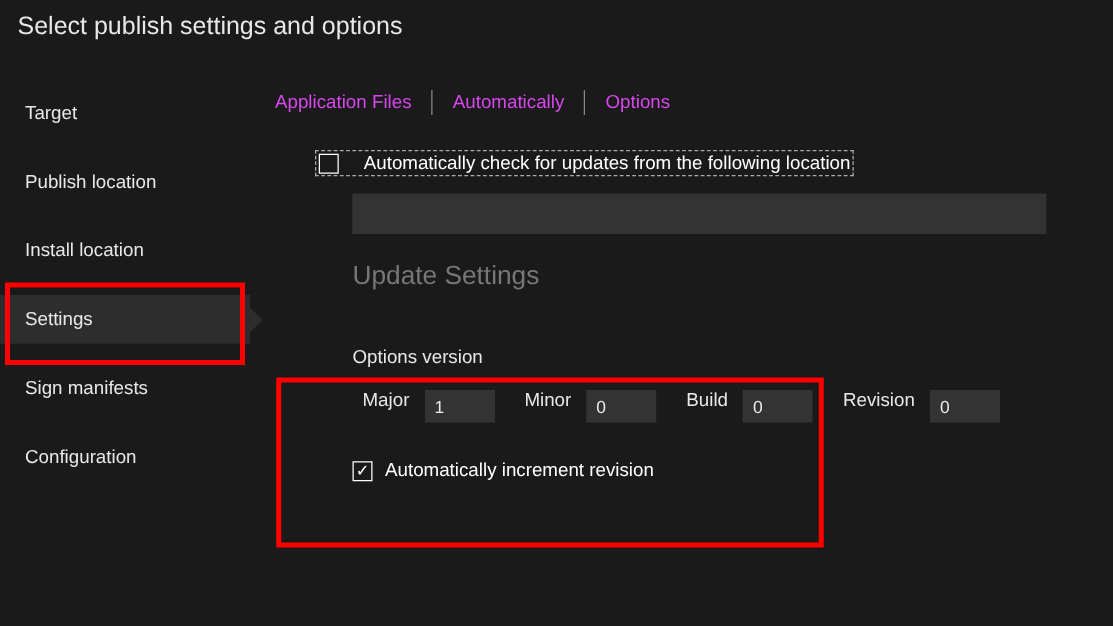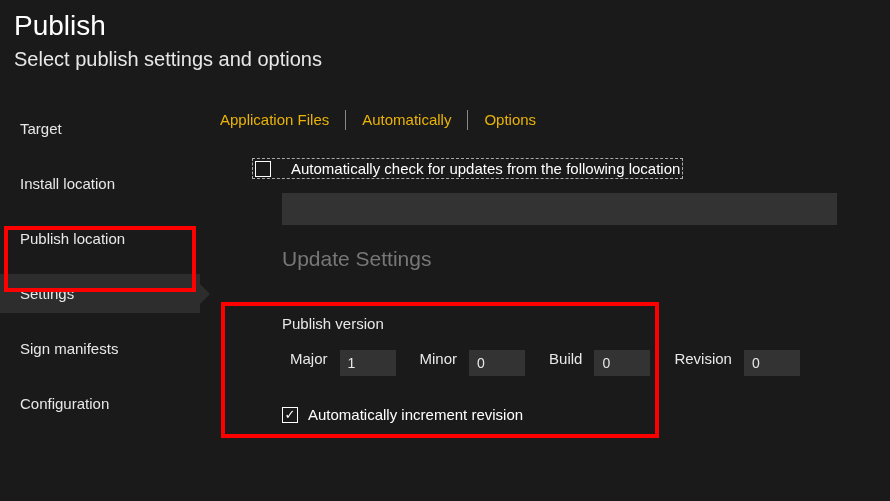--- a/index.html
+++ b/index.html
@@ -84,21 +84,21 @@
       flex: 1;
       padding-left: 20px;
     }
     .tabs {
       display: flex;
       align-items: center;
       gap: 0;
       margin-bottom: 28px;
     }
     .tab {
-      color: #eab308;
+      color: #d946ef;
       font-size: 15px;
       padding: 2px 16px;
       cursor: pointer;
     }
     .tab:first-child {
       padding-left: 0;
     }
     .tab-sep {
       width: 1px;
       height: 20px;
@@ -185,29 +185,28 @@
       align-items: center;
       gap: 10px;
       margin-left: 62px;
       margin-top: 30px;
     }
   </style>
 </head>
 <body>
 
 <div class="header">
-  <h1>Publish</h1>
   <div class="subtitle">Select publish settings and options</div>
 </div>
 
 <div class="container">
   <div class="sidebar">
     <div class="sidebar-item">Target</div>
+    <div class="sidebar-item">Publish location</div>
     <div class="sidebar-item">Install location</div>
-    <div class="sidebar-item">Publish location</div>
     <div class="sidebar-item active">Settings</div>
     <div class="sidebar-item">Sign manifests</div>
     <div class="sidebar-item">Configuration</div>
   </div>
 
   <div class="main">
     <div class="tabs">
       <span class="tab">Application Files</span>
       <span class="tab-sep"></span>
       <span class="tab">Automatically</span>
@@ -220,21 +219,21 @@
         <span class="checkbox"></span>
         <span class="chk-label">Automatically check for updates from the following location</span>
       </div>
     </div>
 
     <input class="location-input" type="text" value="" style="">
 
     <div class="update-settings">Update Settings</div>
 
     <div class="version-section">
-      <div class="version-title">Publish version</div>
+      <div class="version-title">Options version</div>
       <div class="version-grid">
         <div class="version-col">
           <span class="version-lbl">Major</span>
           <input class="version-input" type="text" value="1" style="">
         </div>
         <div class="version-col">
           <span class="version-lbl">Minor</span>
           <input class="version-input" type="text" value="0" style="">
         </div>
         <div class="version-col">

